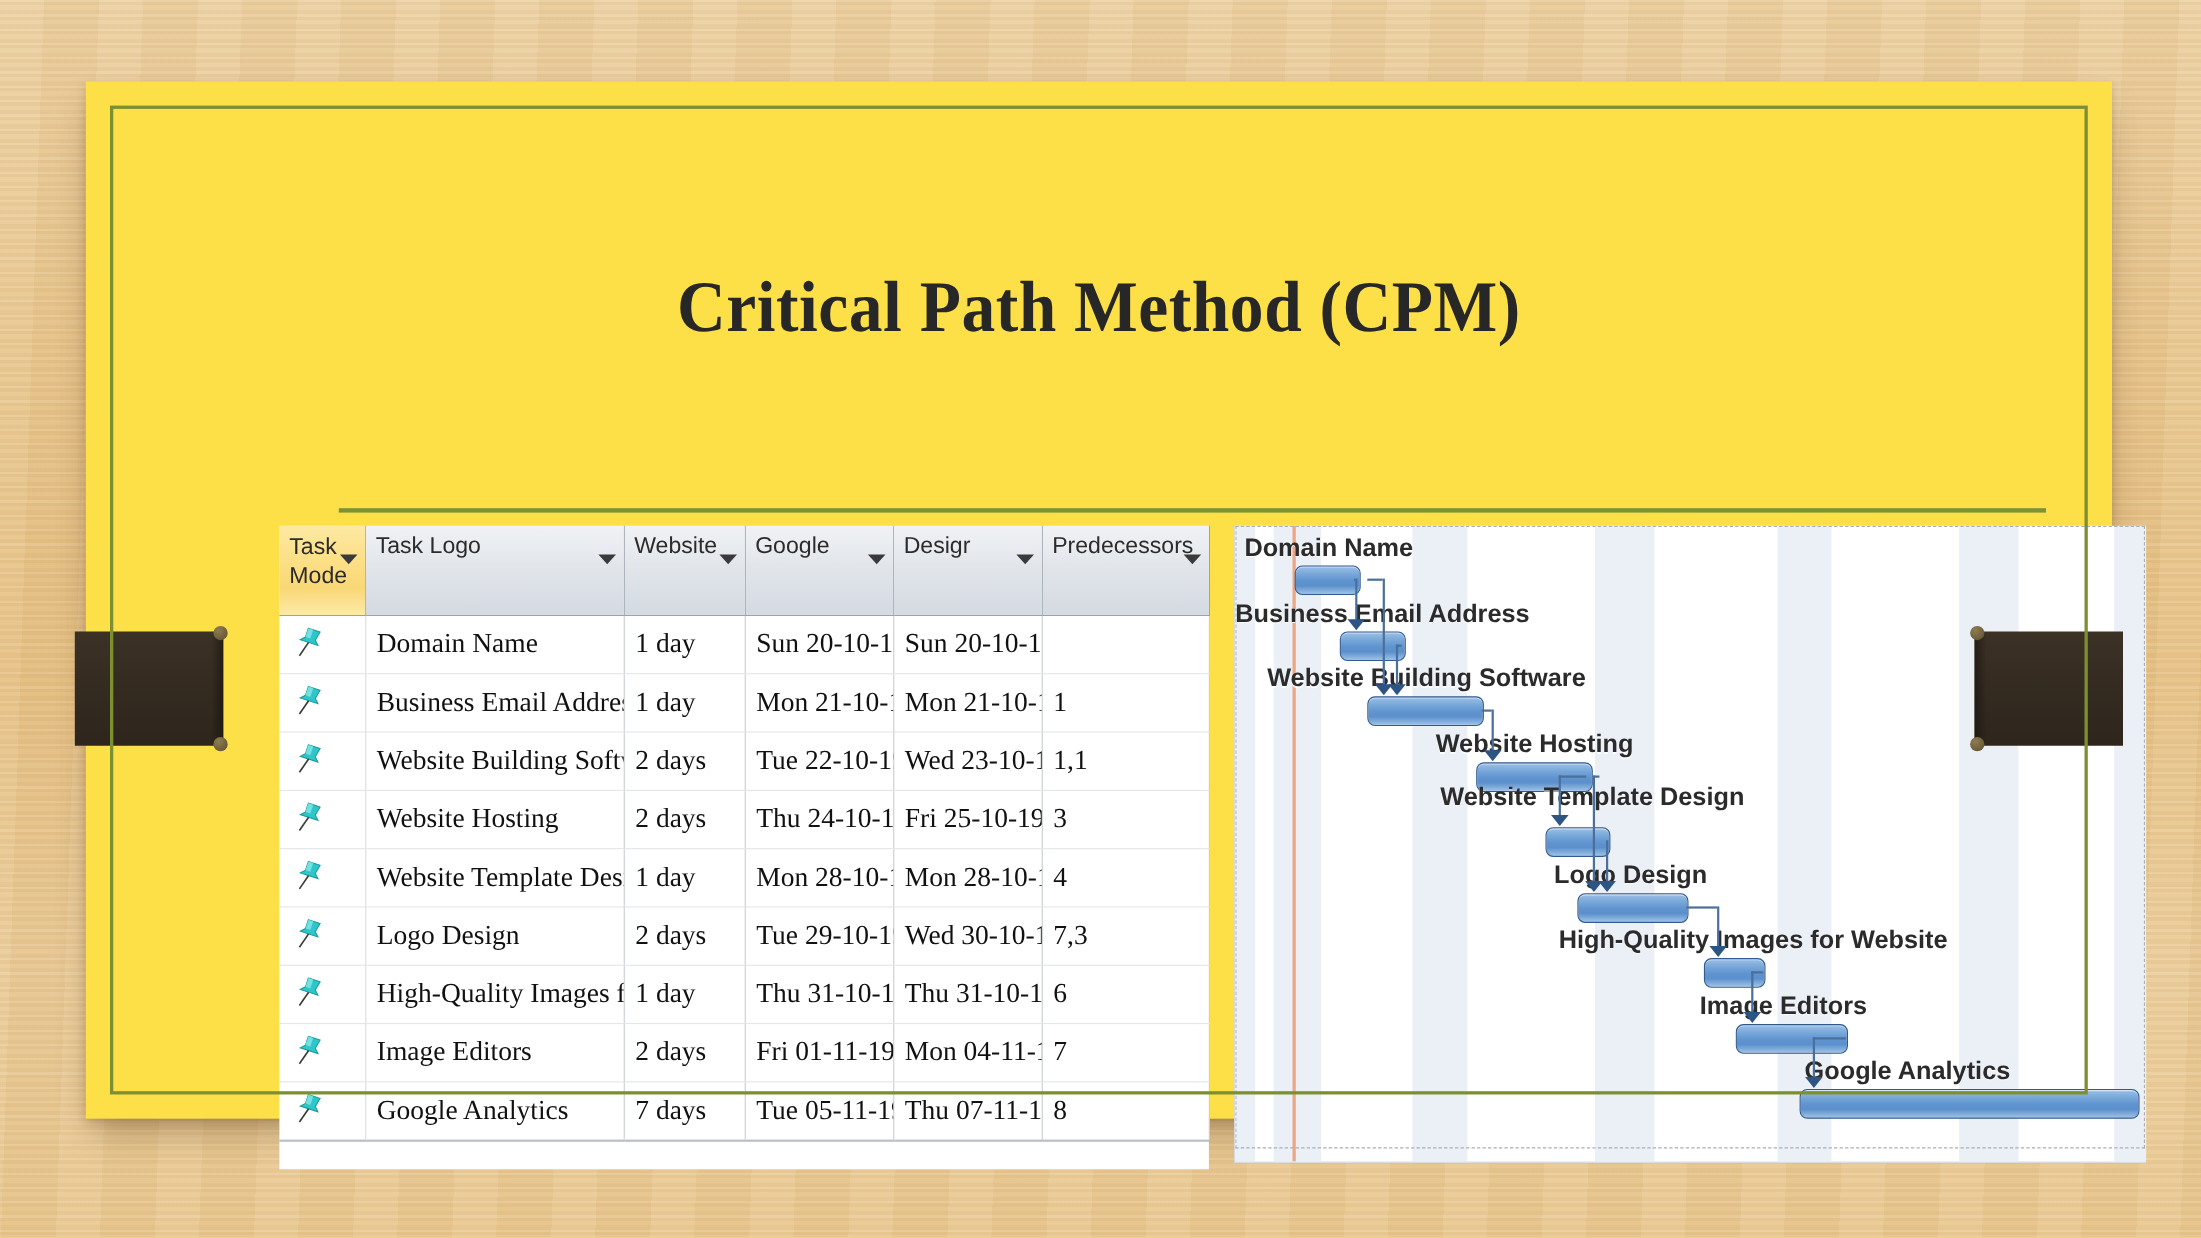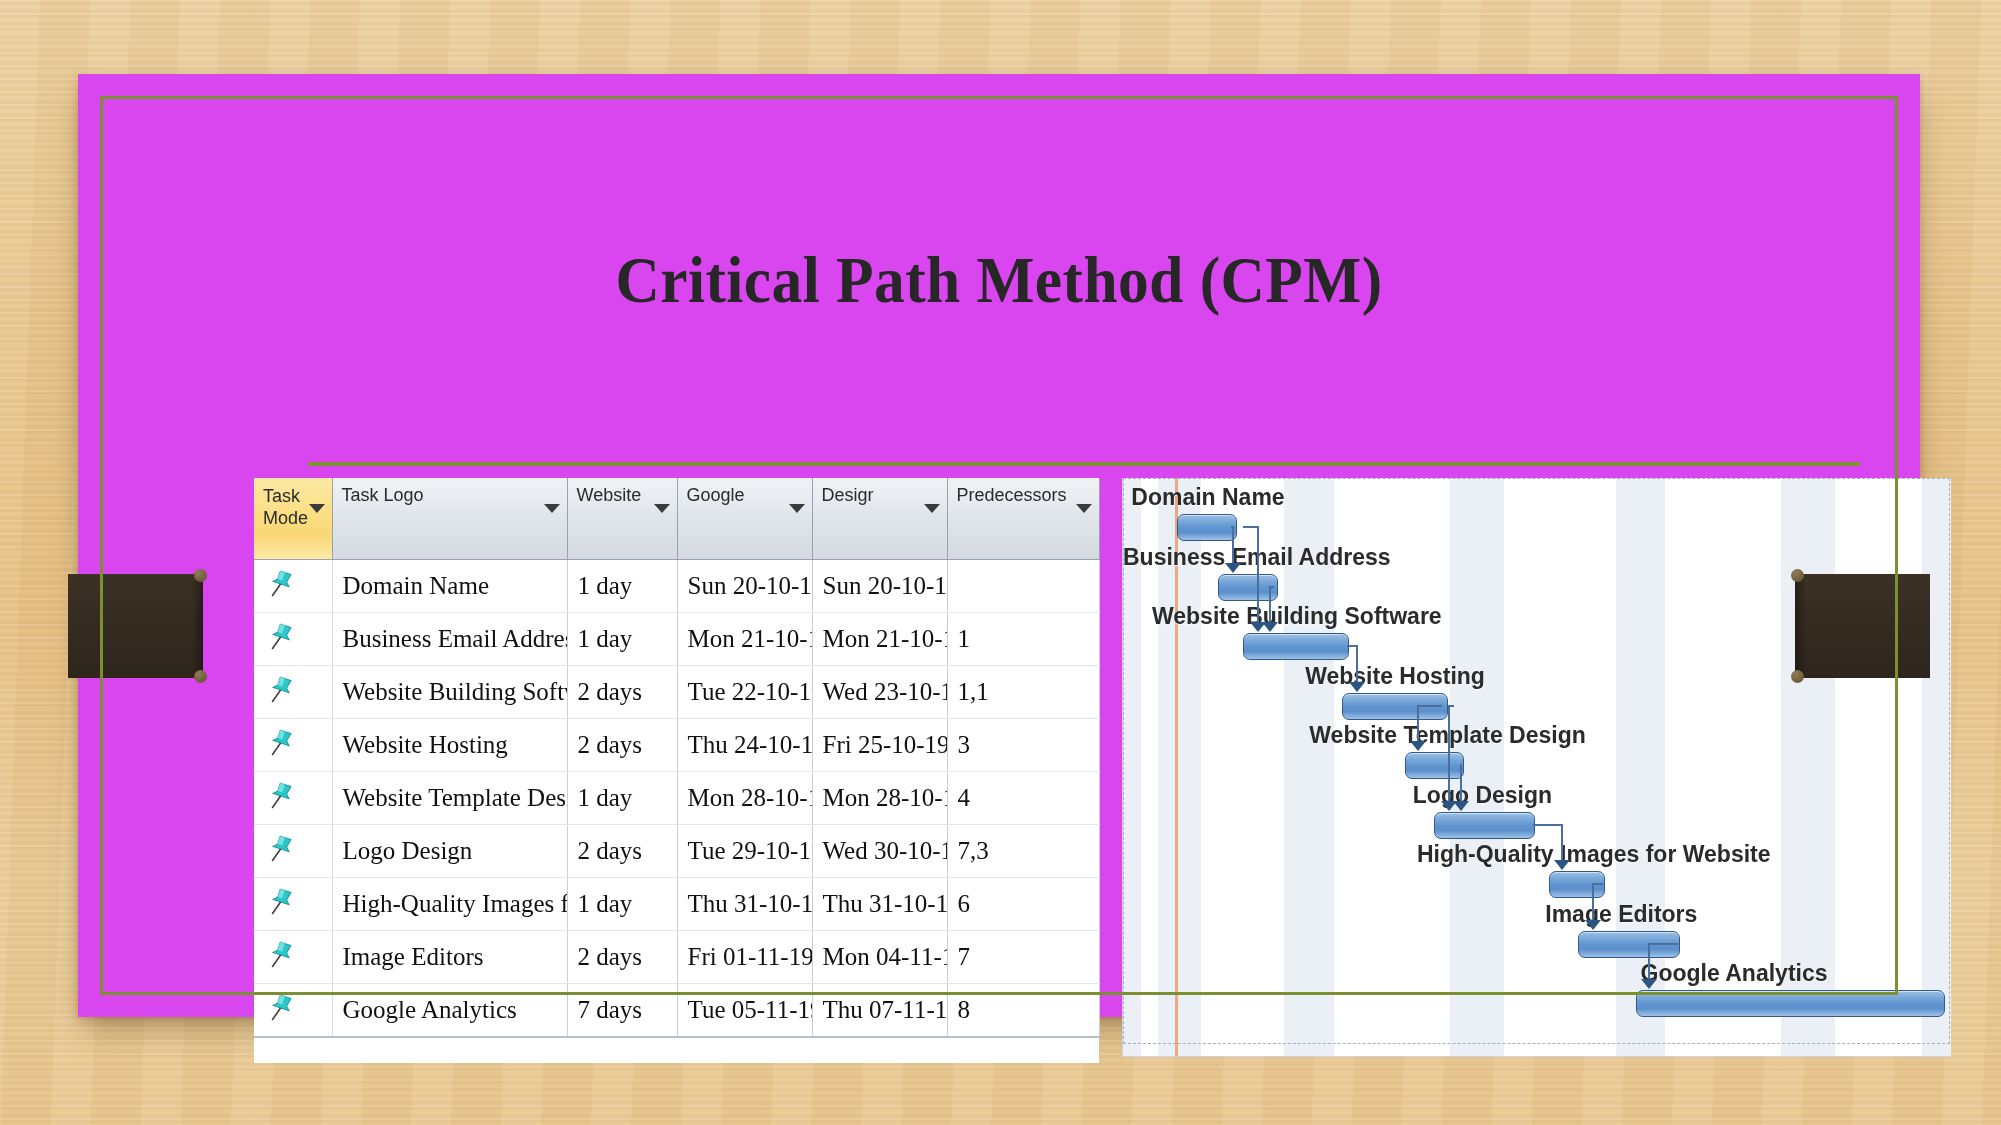--- a/index.html
+++ b/index.html
@@ -19,21 +19,21 @@
         rgba(255,255,255,.04) 5px, rgba(255,255,255,.04) 9px,
         rgba(170,125,70,.05) 9px, rgba(170,125,70,.05) 13px),
       repeating-linear-gradient(92deg,
         rgba(255,255,255,.05) 0px, rgba(255,255,255,.05) 40px,
         rgba(175,130,72,.05) 40px, rgba(175,130,72,.05) 90px),
       linear-gradient(180deg,#ecd0a0 0%,#e8c68d 28%,#e6c184 55%,#eacb97 78%,#e9c890 100%);
   }
   
   #slide{
     position:absolute;left:78px;top:74px;width:1842px;height:943px;
-    background:#d946ef;
+    background:#fde047;
     box-shadow:0 16px 30px -6px rgba(90,60,25,.40), 0 3px 8px rgba(90,60,25,.25);
   }
   #slide:after{
     content:"";position:absolute;left:22px;top:22px;right:22px;bottom:22px;
     border:3px solid #7c9031;pointer-events:none;
   }
   
   .strap{position:absolute;height:104px;background:linear-gradient(180deg,#3c3125,#332a20 55%,#2e261d);top:500px;}
   .strap.left{left:-10px;width:135px;border-top-right-radius:4px;border-bottom-right-radius:4px;}
   .strap.right{right:-10px;width:135px;border-top-left-radius:4px;border-bottom-left-radius:4px;}
@@ -61,21 +61,21 @@
   table.pg col.c0{width:78px;}
   table.pg col.c1{width:235px;}
   table.pg col.c2{width:110px;}
   table.pg col.c3{width:135px;}
   table.pg col.c4{width:135px;}
   table.pg col.c5{width:152px;}
   table.pg thead th{
     height:74px;vertical-align:top;
     background:linear-gradient(180deg,#f0f2f5 0%,#e2e6eb 45%,#d4dae1 100%);
     border-right:1px solid #9aa3ad;border-bottom:1px solid #9aa3ad;
-    font-weight:normal;font-size:18px;color:#2b2b2b;text-align:left;
+    font-weight:normal;font-size:21px;color:#2b2b2b;text-align:left;
     padding:7px 6px 0 9px;position:relative;
     font-family:"Liberation Sans", sans-serif;
   }
   table.pg thead th.tm{
     background:linear-gradient(180deg,#fde9a4 0%,#fcdf86 40%,#f9d776 70%,#fdeaa8 100%);
     line-height:1.23;
   }
   .fbtn{position:absolute;right:7px;top:26px;width:0;height:0;
         border-left:8px solid transparent;border-right:8px solid transparent;border-top:9px solid #3a3a3a;}
   table.pg tbody td{
@@ -306,21 +306,21 @@
         <div id="todayline" style="left: 6.3%;"></div>
         <div id="bars">
             <div class="glabel" style="left: 1%; top: 6px;">Domain Name</div>
             <div class="gbar" title="Domain Name — 1d" style="left: 6.5%; width: 7%; top: 36px;"></div>
             <div class="glabel" style="left: 0%; top: 65.5px;">Business Email Address</div>
             <div class="gbar" title="Business Email Address — 1d" style="left: 11.5%; width: 7%; top: 95.5px;"></div>
             <div class="glabel" style="left: 3.5%; top: 125px;">Website Building Software</div>
             <div class="gbar" title="Website Building Software — 2d" style="left: 14.5%; width: 12.5%; top: 155px;"></div>
             <div class="glabel" style="left: 22%; top: 184.5px;">Website Hosting</div>
             <div class="gbar" title="Website Hosting — 2d" style="left: 26.5%; width: 12.5%; top: 214.5px;"></div>
-            <div class="glabel" style="left: 22.5%; top: 244px;">Website Template Design</div>
+            <div class="glabel" style="left: 22.5%; top: 233px;">Website Template Design</div>
             <div class="gbar" title="Website Template Design — 1d" style="left: 34%; width: 7%; top: 274px;"></div>
             <div class="glabel" style="left: 35%; top: 303.5px;">Logo Design</div>
             <div class="gbar" title="Logo Design — 2d" style="left: 37.5%; width: 12%; top: 333.5px;"></div>
             <div class="glabel" style="left: 35.5%; top: 363px;">High-Quality Images for Website</div>
             <div class="gbar" title="High-Quality Images for Website — 1d" style="left: 51.5%; width: 6.5%; top: 393px;"></div>
             <div class="glabel" style="left: 51%; top: 422.5px;">Image Editors</div>
             <div class="gbar" title="Image Editors — 2d" style="left: 55%; width: 12%; top: 452.5px;"></div>
             <div class="glabel" style="left: 62.5%; top: 482px;">Google Analytics</div>
             <div class="gbar" title="Google Analytics — 3d" style="left: 62%; width: 37%; top: 512px;"></div>
             <div class="link lh" style="left: 107.78px; width: 1.44px; top: 48px;"></div>

